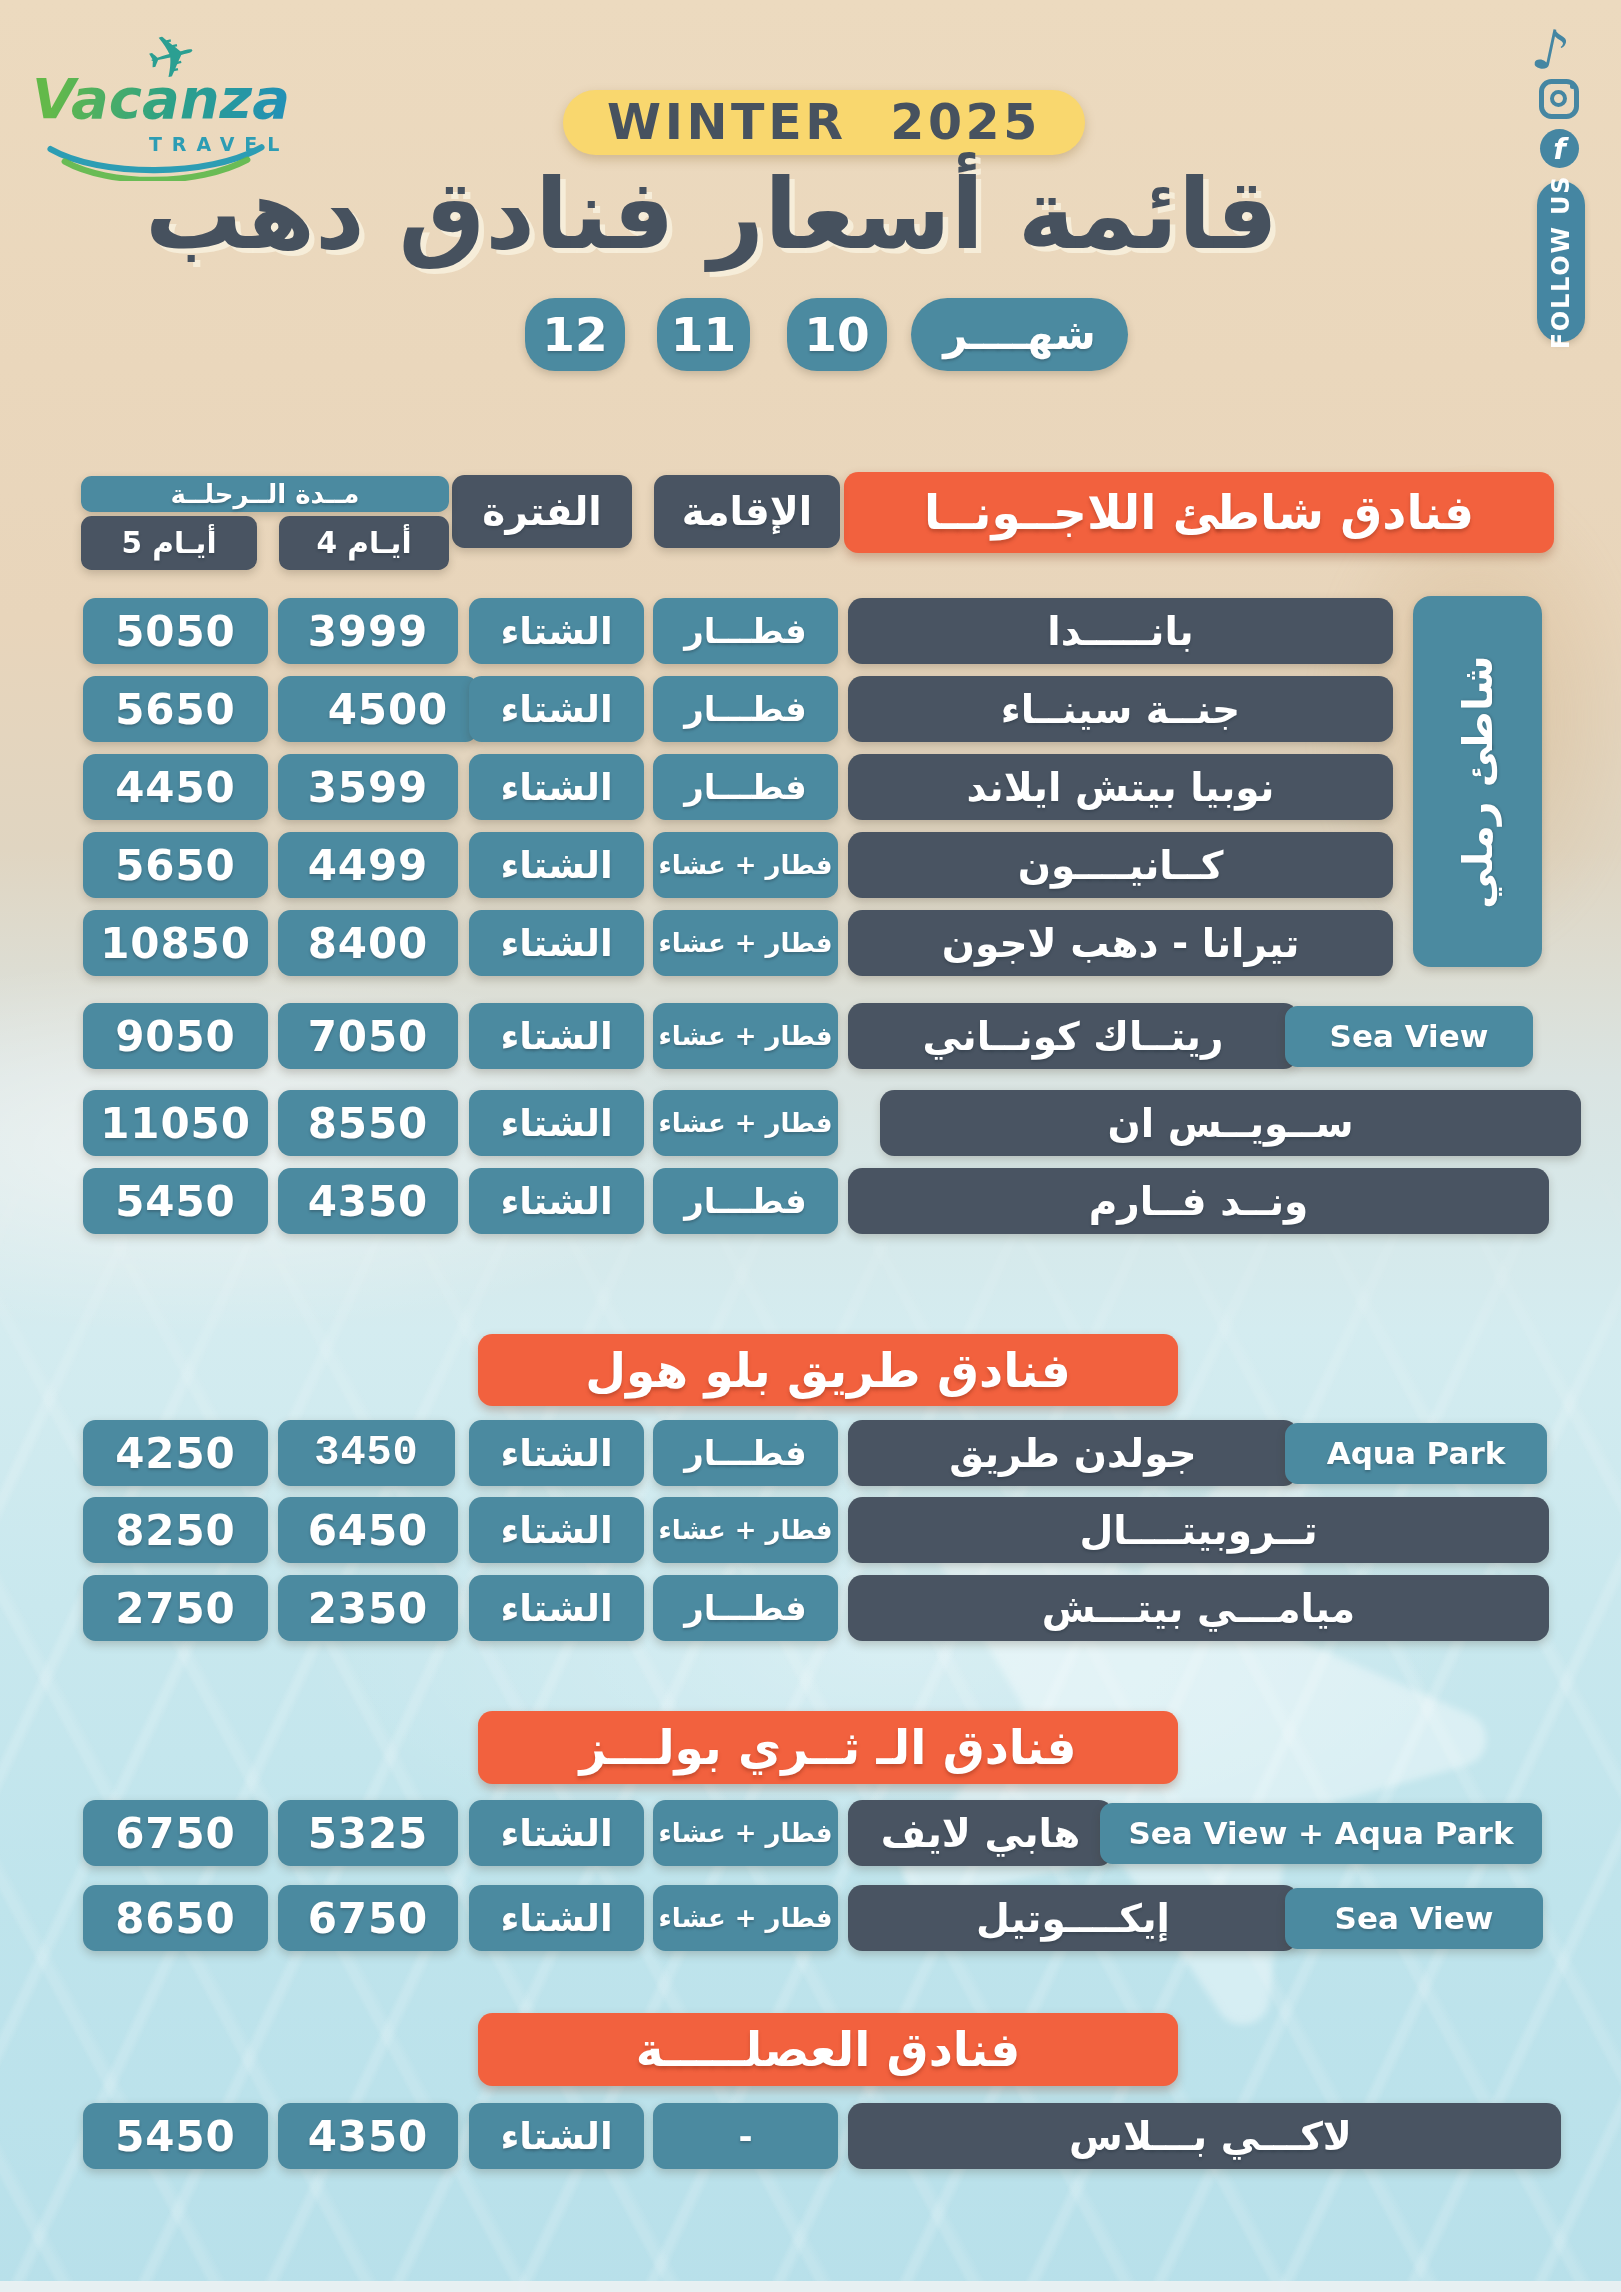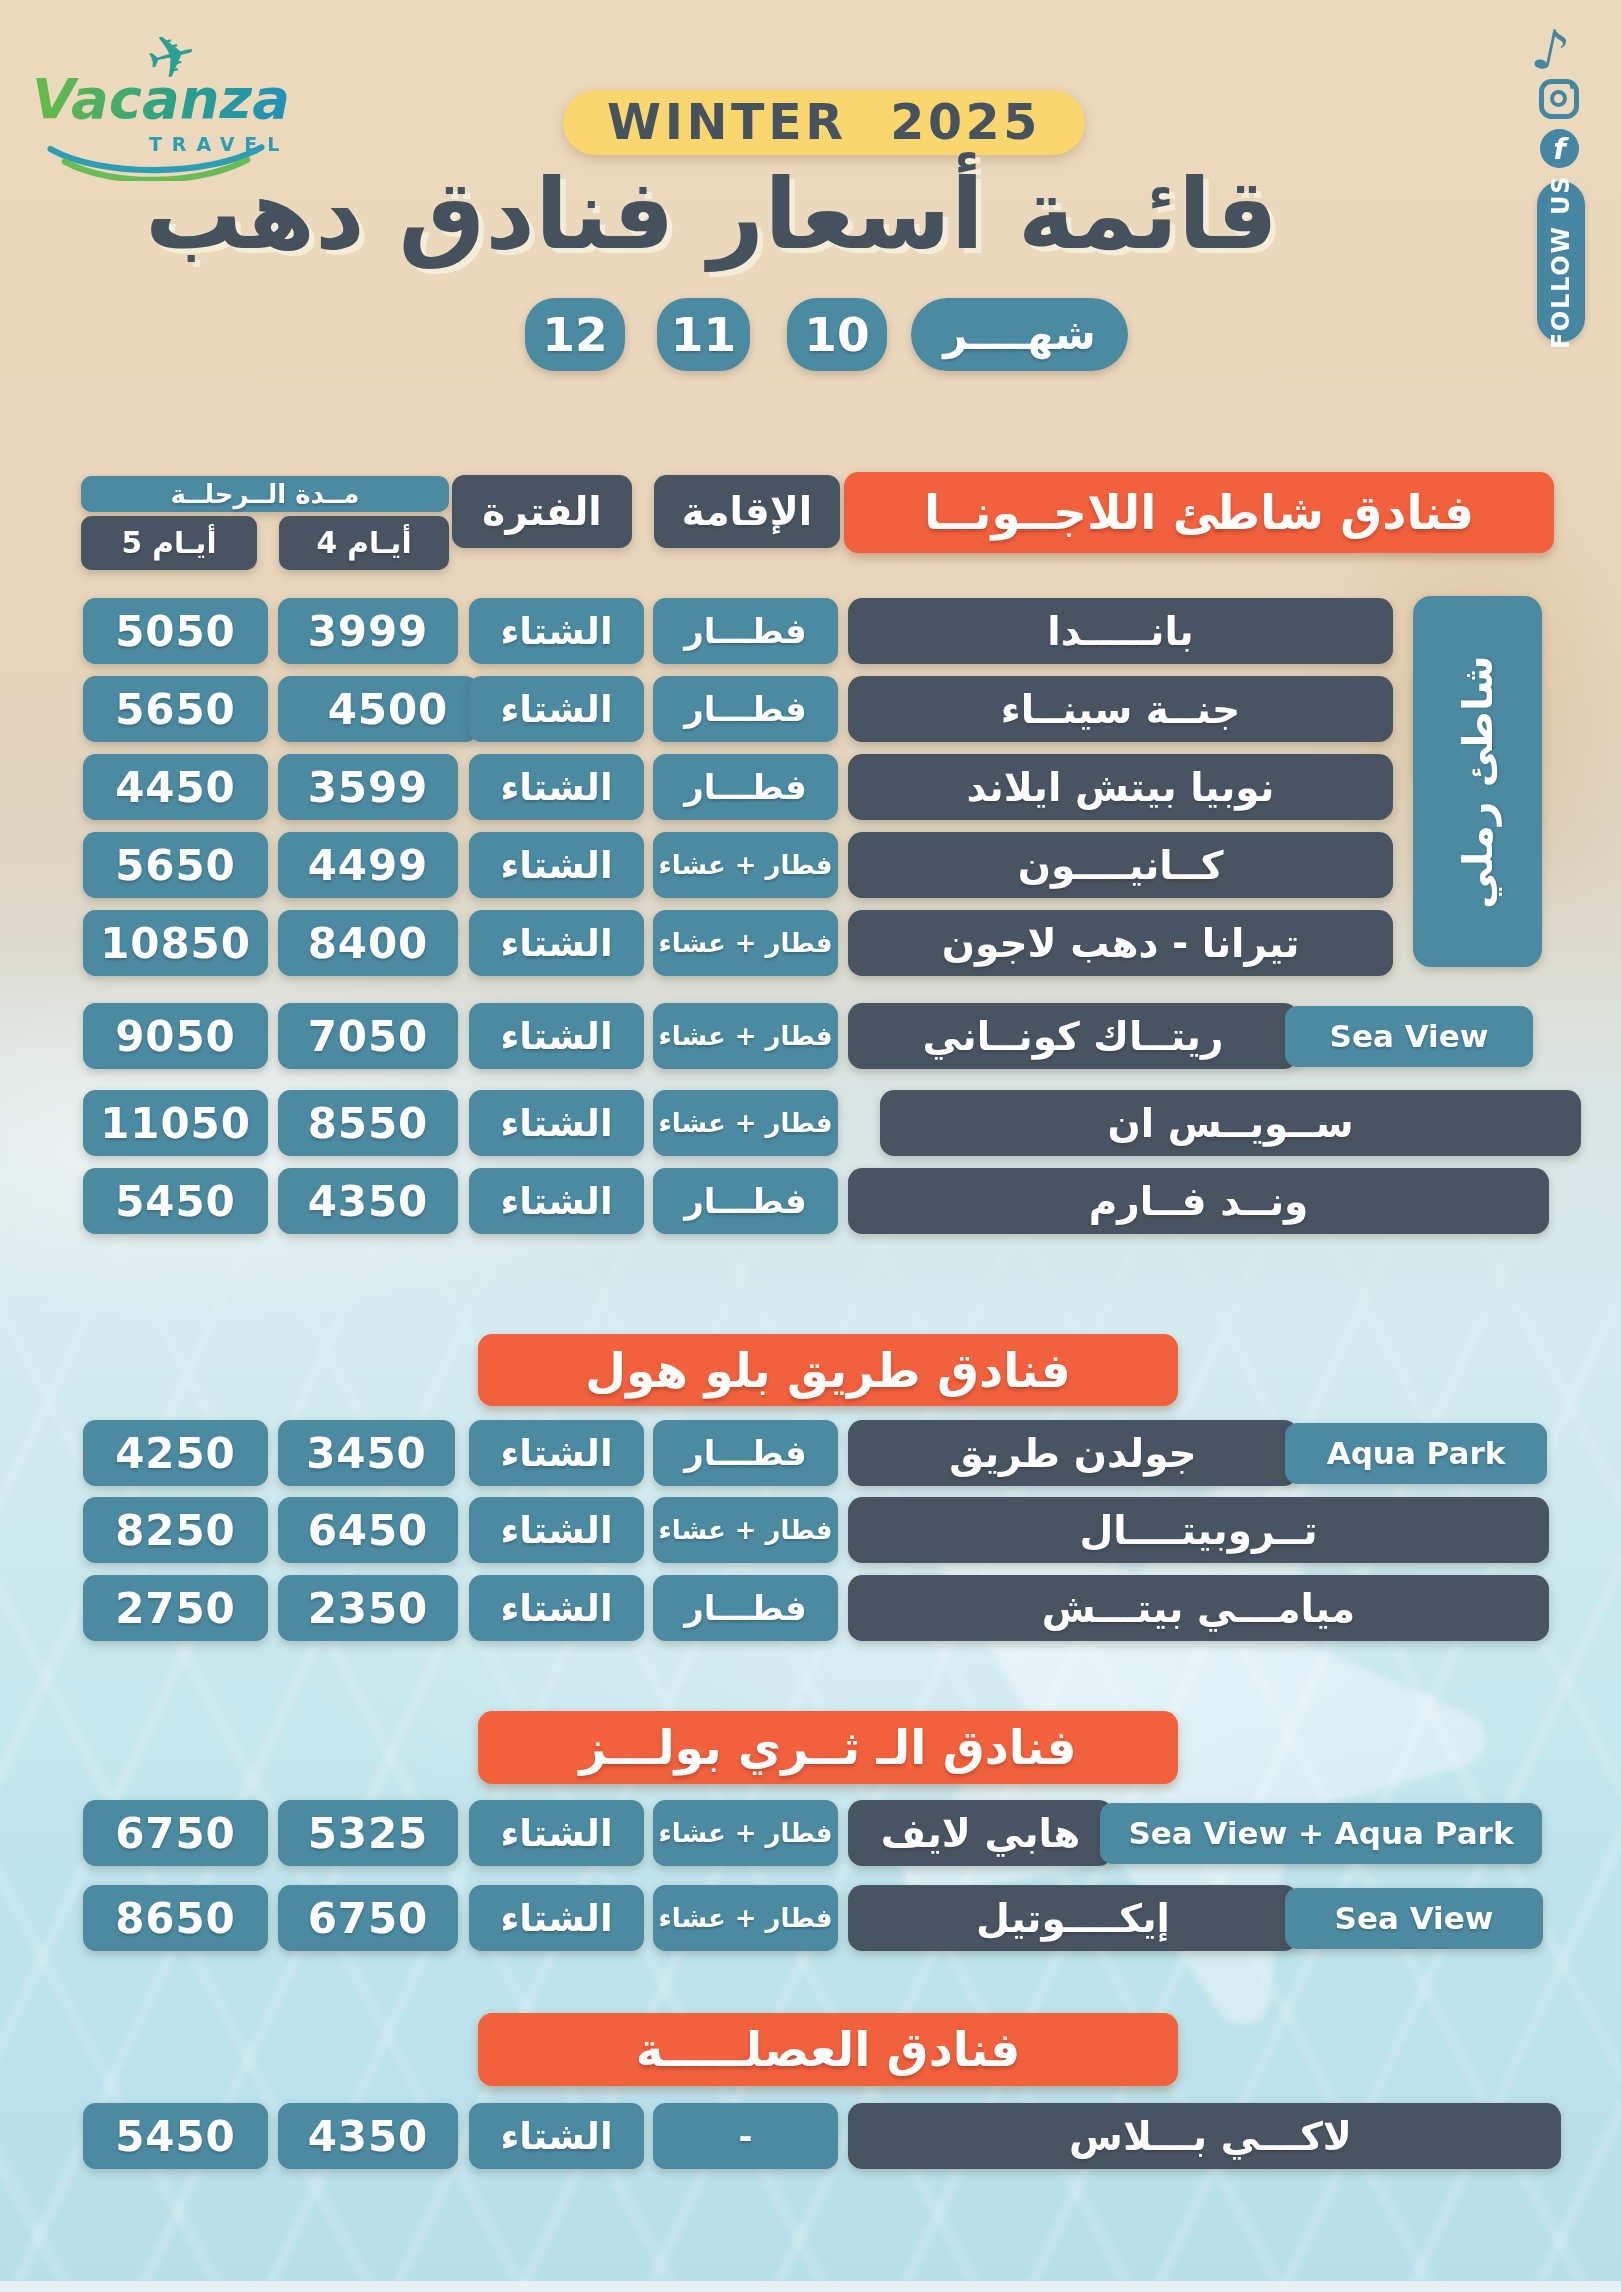--- a/index.html
+++ b/index.html
@@ -197,21 +197,21 @@
       <div class="t-row" style="top: 1168px;">
         <div class="box teal c-num" dir="ltr" style="left: 0px; width: 185px;">5450</div>
         <div class="box teal c-num" dir="ltr" style="left: 195px; width: 180px;">4350</div>
         <div class="box teal c-period ar" dir="rtl" style="left: 386px; width: 175px;">الشتاء</div>
         <div class="box teal c-meal ar" dir="rtl" style="left: 570px; width: 185px;">فطـــار</div>
         <div class="box slate c-hotel ar" dir="rtl" style="left: 765px; width: 701px;">ونــد فــارم</div>
       </div>
       <div class="orange-header ar" dir="rtl" style="left: 478px; top: 1334px; width: 700px; height: 72px;">فنادق طريق بلو هول</div>
       <div class="t-row" style="top: 1420px;">
         <div class="box teal c-num" dir="ltr" style="left: 0px; width: 185px;">4250</div>
-        <div class="box teal c-num" dir="ltr" style="left: 195px; width: 177px;">3450</div>
+        <div class="box teal c-num" dir="ltr" style="left: 195px; width: 177px; font-family: Liberation Mono, monospace;">3450</div>
         <div class="box teal c-period ar" dir="rtl" style="left: 386px; width: 175px;">الشتاء</div>
         <div class="box teal c-meal ar" dir="rtl" style="left: 570px; width: 185px;">فطـــار</div>
         <div class="box slate c-hotel ar" dir="rtl" style="left: 765px; width: 450px;">جولدن طريق</div>
         <div class="box teal c-badge" dir="ltr" style="left: 1202px; width: 262px;">Aqua Park</div>
       </div>
       <div class="t-row" style="top: 1497px;">
         <div class="box teal c-num" dir="ltr" style="left: 0px; width: 185px;">8250</div>
         <div class="box teal c-num" dir="ltr" style="left: 195px; width: 180px;">6450</div>
         <div class="box teal c-period ar" dir="rtl" style="left: 386px; width: 175px;">الشتاء</div>
         <div class="box teal c-meal-long ar" dir="rtl" style="left: 570px; width: 185px;">فطار + عشاء</div>

